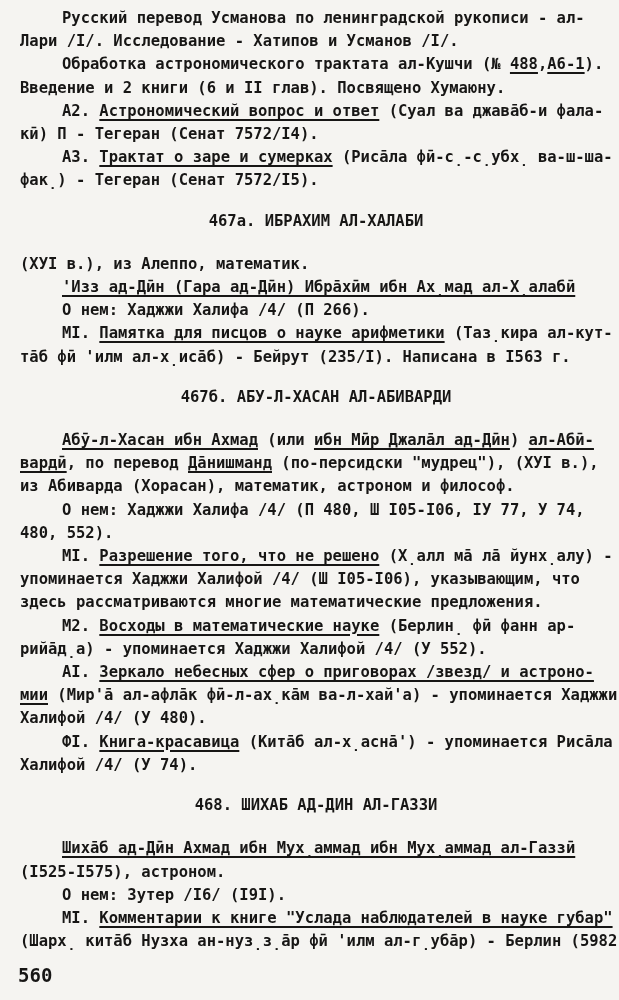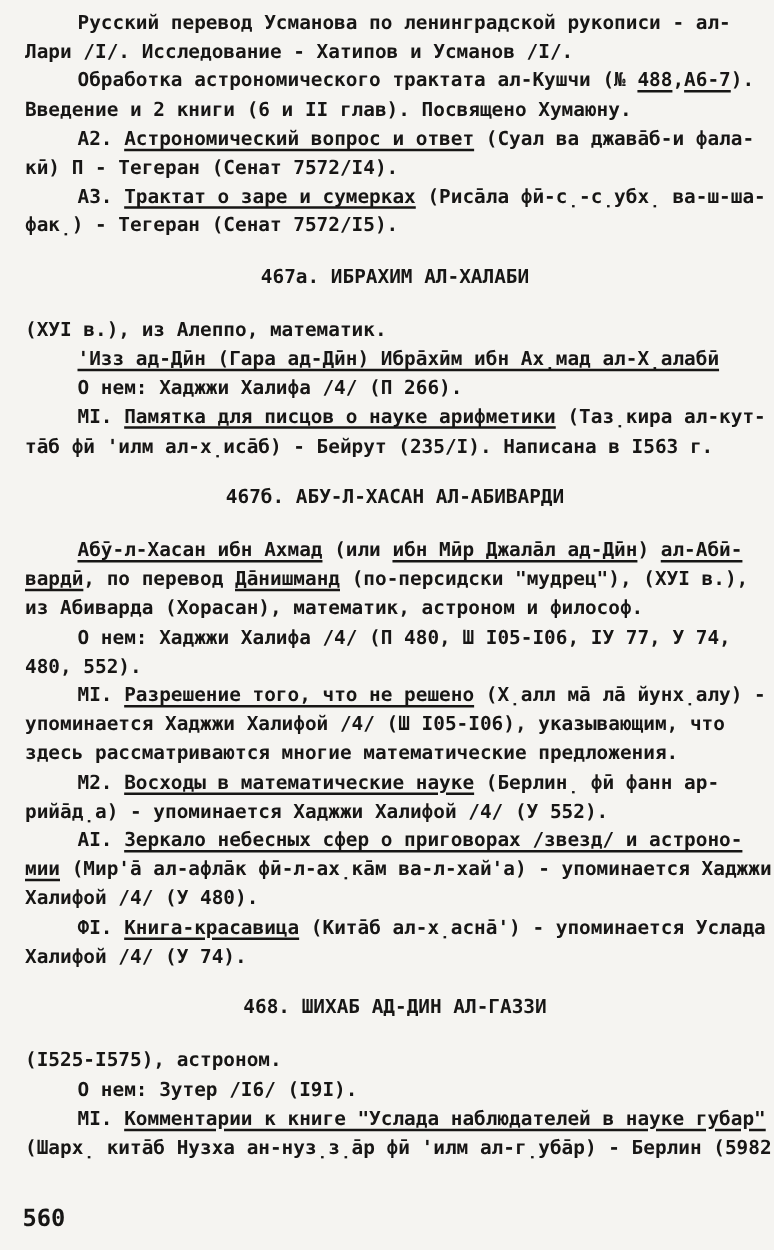--- a/index.html
+++ b/index.html
@@ -36,21 +36,21 @@
   }
 </style>
 </head>
 <body style="--paper: #f5f4f1; --ink: #171615;">
 
 <div class="page">
   <div class="text-block">
       <div class="para">
         <div class="line indent"><span>Русский перевод Усманова по ленинградской рукописи - ал-</span></div>
         <div class="line"><span>Лари /I/. Исследование - Хатипов и Усманов /I/.</span></div>
-        <div class="line indent"><span>Обработка астрономического трактата ал-Кушчи (№ </span><span class="u">488</span><span>,</span><span class="u">А6-7</span><span>).</span></div>
+        <div class="line indent"><span>Обработка астрономического трактата ал-Кушчи (№ </span><span class="u">488</span><span>,</span><span class="u">А6-1</span><span>).</span></div>
         <div class="line"><span>Введение и 2 книги (6 и II глав). Посвящено Хумаюну.</span></div>
         <div class="line indent"><span>А2. </span><span class="u">Астрономический вопрос и ответ</span><span> (Суал ва джавāб-и фала-</span></div>
         <div class="line"><span>кӣ) П - Тегеран (Сенат 7572/I4).</span></div>
         <div class="line indent"><span>А3. </span><span class="u">Трактат о заре и сумерках</span><span> (Рисāла фӣ-с̣-с̣убх̣ ва-ш-ша-</span></div>
         <div class="line"><span>фак̣) - Тегеран (Сенат 7572/I5).</span></div>
       </div>
       <div class="heading">467а. ИБРАХИМ АЛ-ХАЛАБИ</div>
       <div class="para">
         <div class="line"><span>(ХУI в.), из Алеппо, математик.</span></div>
         <div class="line indent"><span class="u">'Изз ад-Дӣн (Гара ад-Дӣн) Ибрāхӣм ибн Ах̣мад ал-Х̣алабӣ</span></div>
@@ -66,25 +66,26 @@
         <div class="line indent"><span>О нем: Хаджжи Халифа /4/ (П 480, Ш I05-I06, IУ 77, У 74,</span></div>
         <div class="line"><span>480, 552).</span></div>
         <div class="line indent"><span>МI. </span><span class="u">Разрешение того, что не решено</span><span> (Х̣алл мā лā йунх̣алу) -</span></div>
         <div class="line"><span>упоминается Хаджжи Халифой /4/ (Ш I05-I06), указывающим, что</span></div>
         <div class="line"><span>здесь рассматриваются многие математические предложения.</span></div>
         <div class="line indent"><span>М2. </span><span class="u">Восходы в математические науке</span><span> (Берлин̣ фӣ фанн ар-</span></div>
         <div class="line"><span>рийāд̣а) - упоминается Хаджжи Халифой /4/ (У 552).</span></div>
         <div class="line indent"><span>АI. </span><span class="u">Зеркало небесных сфер о приговорах /звезд/ и астроно-</span></div>
         <div class="line"><span class="u">мии</span><span> (Мир'ā ал-афлāк фӣ-л-ах̣кāм ва-л-хай'а) - упоминается Хаджжи</span></div>
         <div class="line"><span>Халифой /4/ (У 480).</span></div>
-        <div class="line indent"><span>ФI. </span><span class="u">Книга-красавица</span><span> (Китāб ал-х̣аснā') - упоминается Услада</span></div>
+        <div class="line indent"><span>ФI. </span><span class="u">Книга-красавица</span><span> (Китāб ал-х̣аснā') - упоминается Рисāла</span></div>
         <div class="line"><span>Халифой /4/ (У 74).</span></div>
       </div>
       <div class="heading">468. ШИХАБ АД-ДИН АЛ-ГАЗЗИ</div>
       <div class="para">
+        <div class="line indent"><span class="u">Шихāб ад-Дӣн Ахмад ибн Мух̣аммад ибн Мух̣аммад ал-Газзӣ</span></div>
         <div class="line"><span>(I525-I575), астроном.</span></div>
         <div class="line indent"><span>О нем: Зутер /I6/ (I9I).</span></div>
         <div class="line indent"><span>МI. </span><span class="u">Комментарии к книге "Услада наблюдателей в науке губар"</span></div>
         <div class="line"><span>(Шарх̣ китāб Нузха ан-нуз̣з̣āр фӣ 'илм ал-г̣убāр) - Берлин (5982-</span></div>
       </div>
     </div>
   <div class="page-number">560</div>
 </div>
 
 </body></html>

